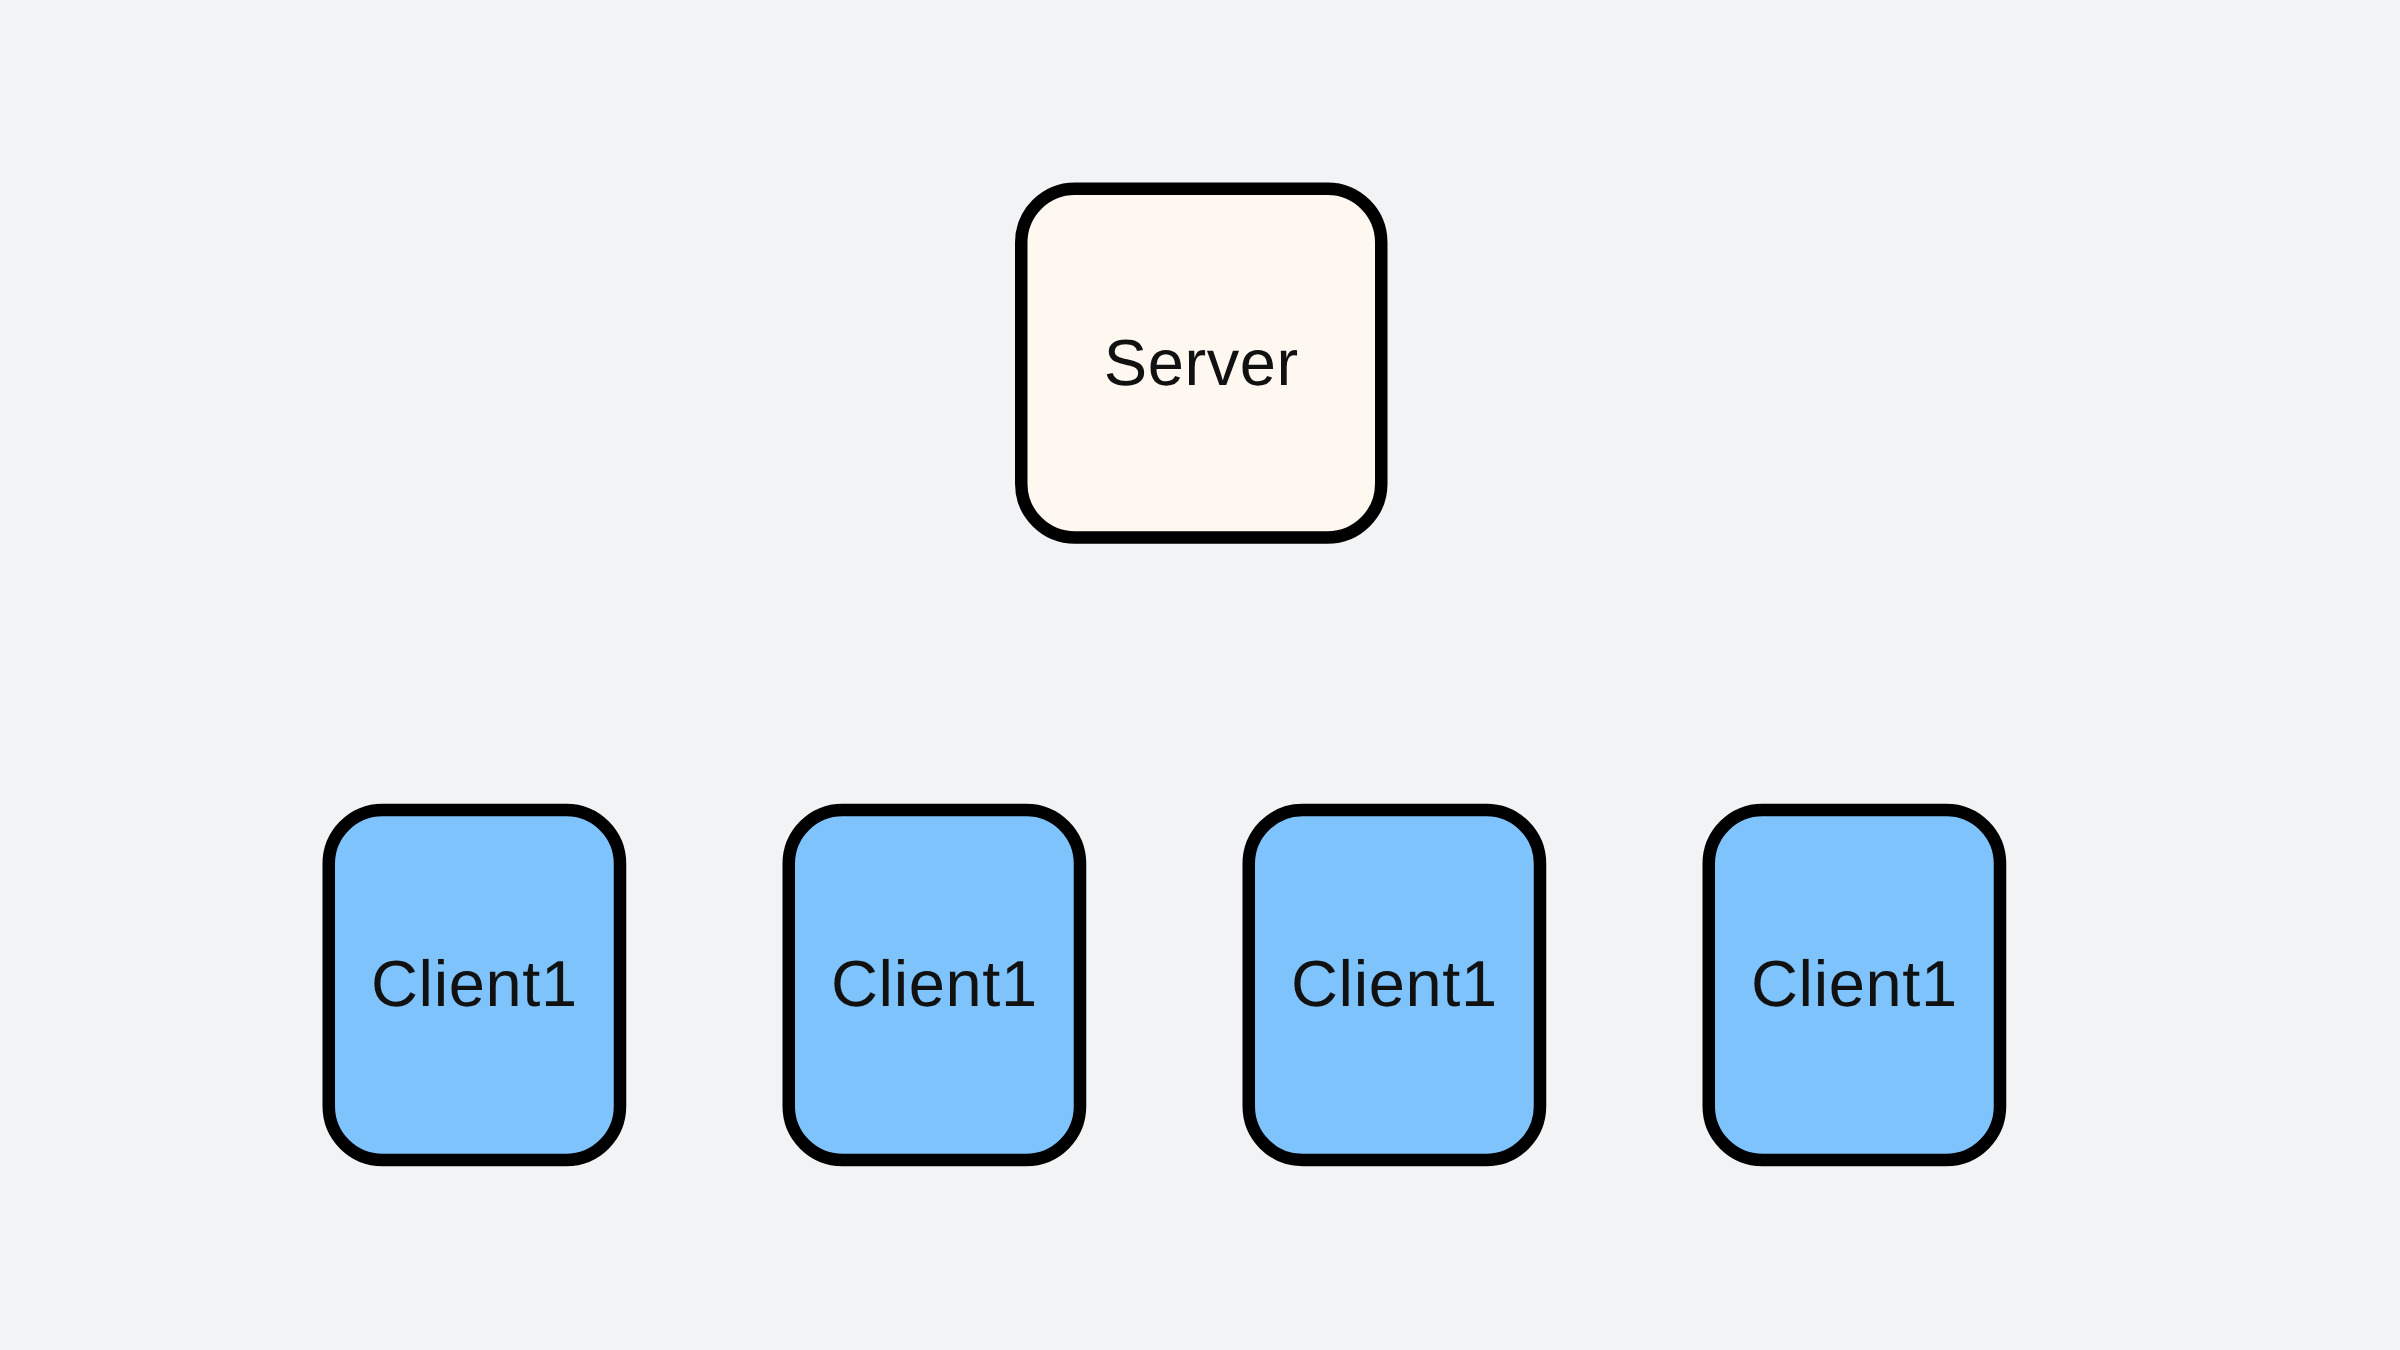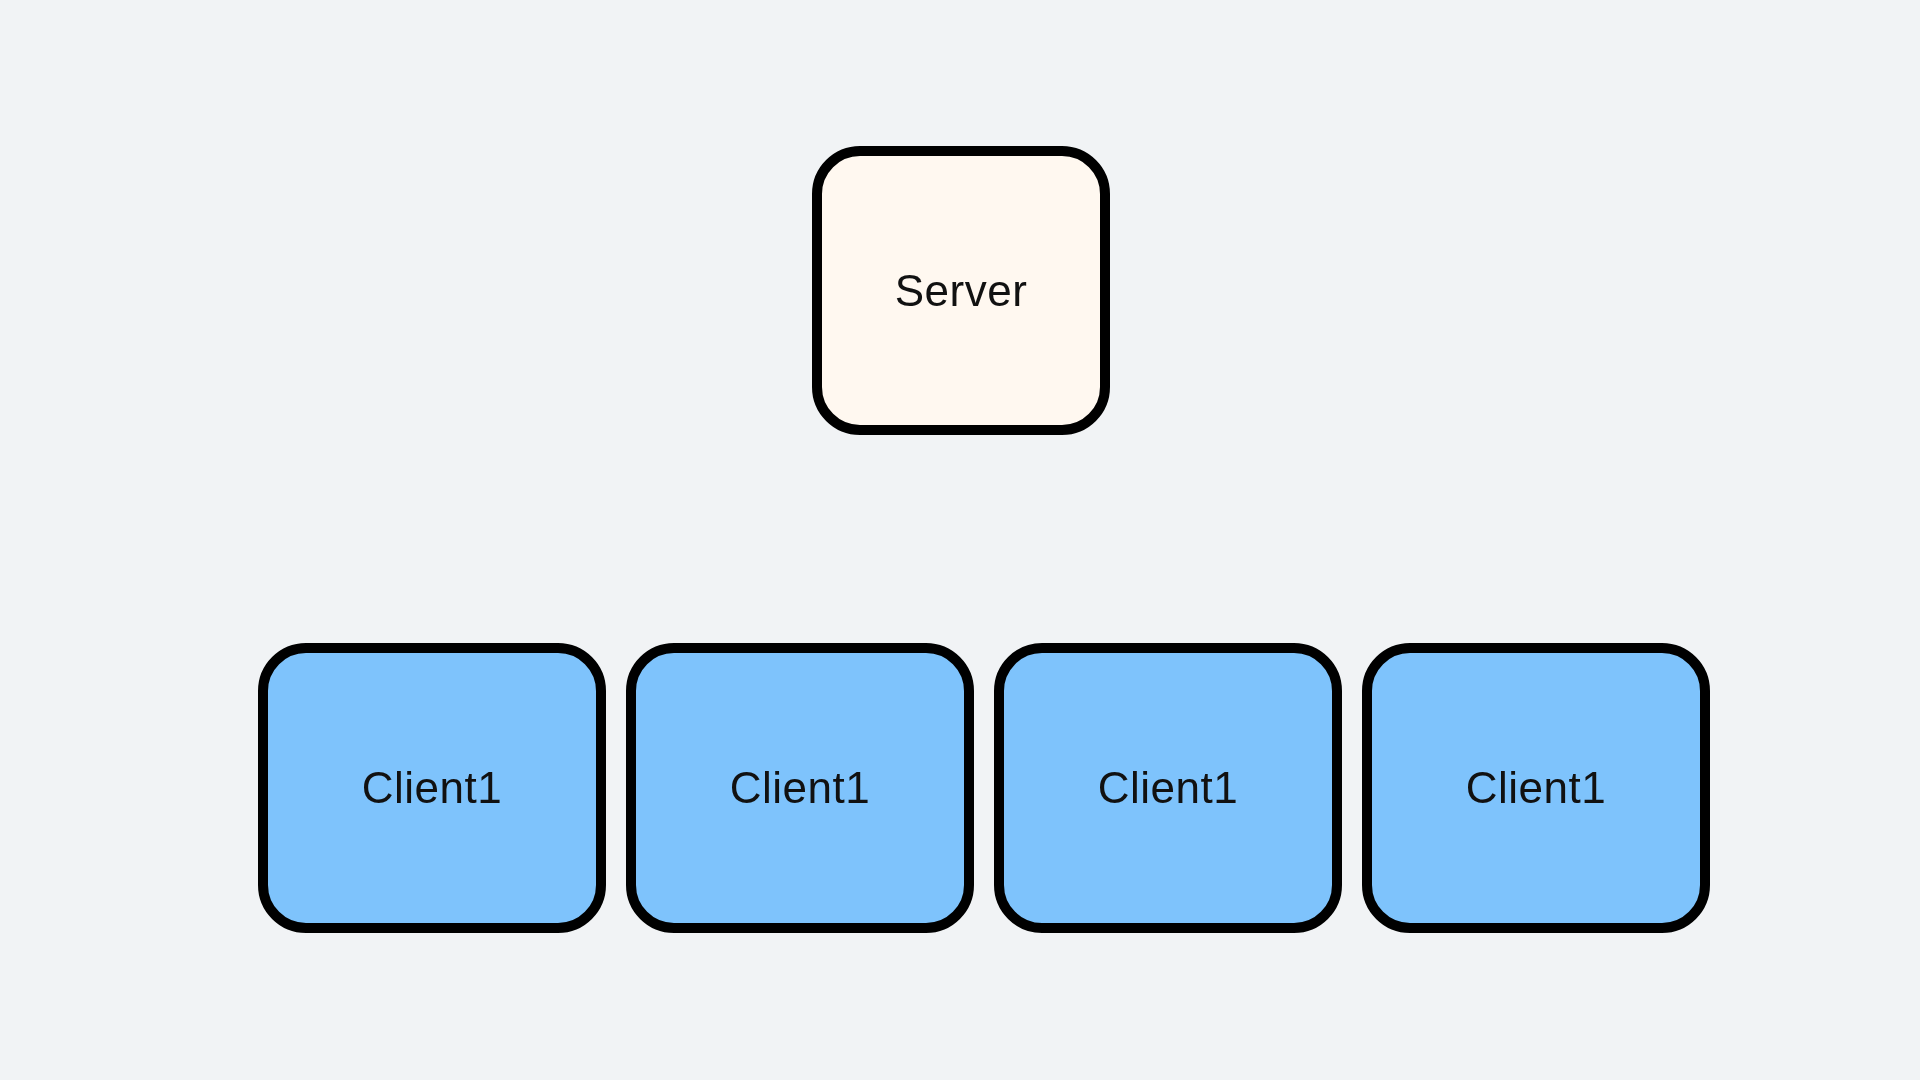--- a/index.html
+++ b/index.html
@@ -17,36 +17,36 @@
   .node {
     position: absolute;
     box-sizing: border-box;
     border: 10px solid var(--stroke, #000000);
     border-radius: 48px;
     display: flex;
     align-items: center;
     justify-content: center;
   }
   .node-label {
-    font-size: 44px;
+    font-size: 52px;
     line-height: 1;
     color: var(--label, #111111);
     letter-spacing: 0.5px;
     user-select: none;
   }
   #server-node {
     left: 812px;
     top: 146px;
     width: 298px;
     height: 289px;
     background: var(--server-fill, #FFF8F0);
   }
   .client-node {
     top: 643px;
-    width: 348px;
+    width: 243px;
     height: 290px;
     background: var(--client-fill, #7EC3FC);
   }
   #client-node-0 { left: 258px; }
   #client-node-1 { left: 626px; }
   #client-node-2 { left: 994px; }
   #client-node-3 { left: 1362px; }
 </style>
 </head>
 <body>

